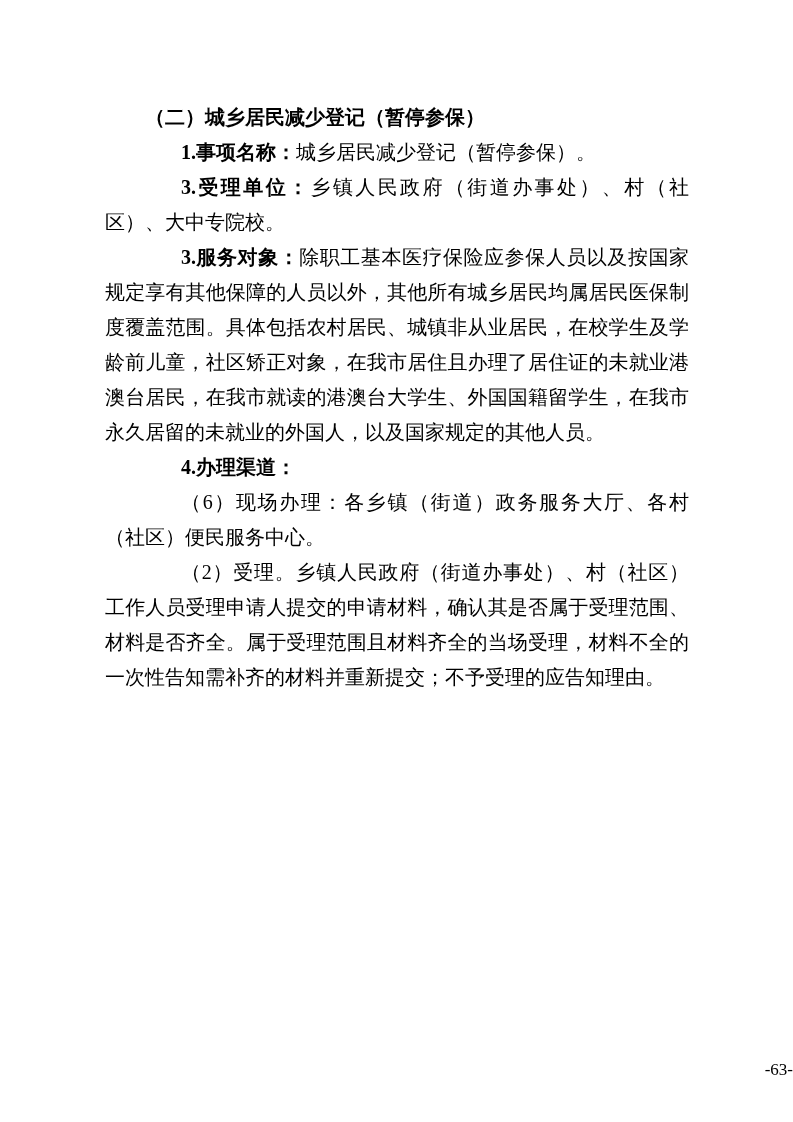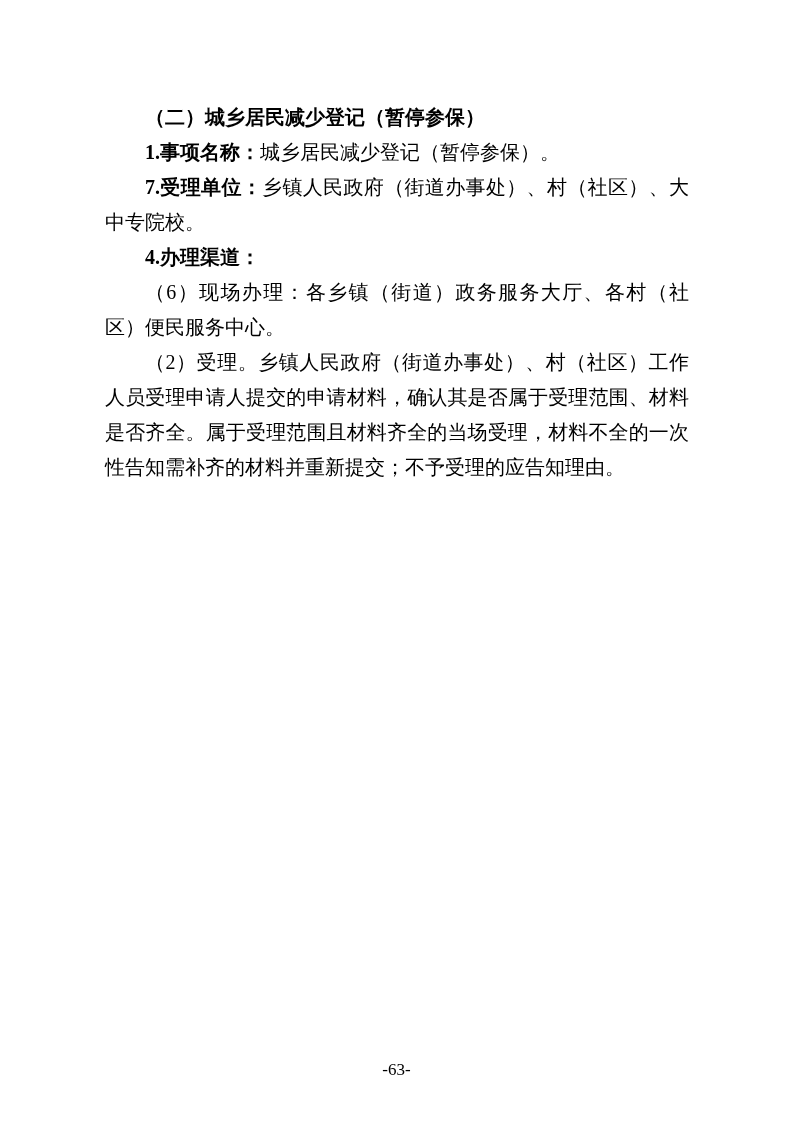--- a/index.html
+++ b/index.html
@@ -25,46 +25,48 @@
   .content p {
     margin: 0;
     font-size: 20px;
     line-height: 35px;
     text-align: justify;
     text-indent: 2em;
     word-break: break-all;
   }
   .content p .label {
     font-weight: bold;
+    margin-left: 36px;
   }
   .section-title {
     font-weight: bold;
   }
   .page-number {
     position: absolute;
     left: 0;
     right: 0;
     bottom: 42px;
-    text-align: center;
+    text-align: right;
     font-size: 17px;
     line-height: 20px;
   }
 </style>
 </head>
 <body>
 
 <div class="page">
   <div class="content">
 
     <p class="section-title">（二）城乡居民减少登记（暂停参保）</p>
 
     <p><span class="label">1.事项名称：</span><span>城乡居民减少登记（暂停参保）。</span></p>
 
-    <p><span class="label">7.受理单位：</span><span>乡镇人民政府（街道办事处）、村（社区）、大中专院校。</span></p>
+    <p><span class="label">3.受理单位：</span><span>乡镇人民政府（街道办事处）、村（社区）、大中专院校。</span></p>
 
+    <p><span class="label">3.服务对象：</span><span>除职工基本医疗保险应参保人员以及按国家规定享有其他保障的人员以外，其他所有城乡居民均属居民医保制度覆盖范围。具体包括农村居民、城镇非从业居民，在校学生及学龄前儿童，社区矫正对象，在我市居住且办理了居住证的未就业港澳台居民，在我市就读的港澳台大学生、外国国籍留学生，在我市永久居留的未就业的外国人，以及国家规定的其他人员。</span></p>
 
     <p><span class="label">4.办理渠道：</span><span></span></p>
 
     <p><span class="label"></span><span>（6）现场办理：各乡镇（街道）政务服务大厅、各村（社区）便民服务中心。</span></p>
 
 
 
 
     <p><span class="label"></span><span>（2）受理。乡镇人民政府（街道办事处）、村（社区）工作人员受理申请人提交的申请材料，确认其是否属于受理范围、材料是否齐全。属于受理范围且材料齐全的当场受理，材料不全的一次性告知需补齐的材料并重新提交；不予受理的应告知理由。</span></p>
 

